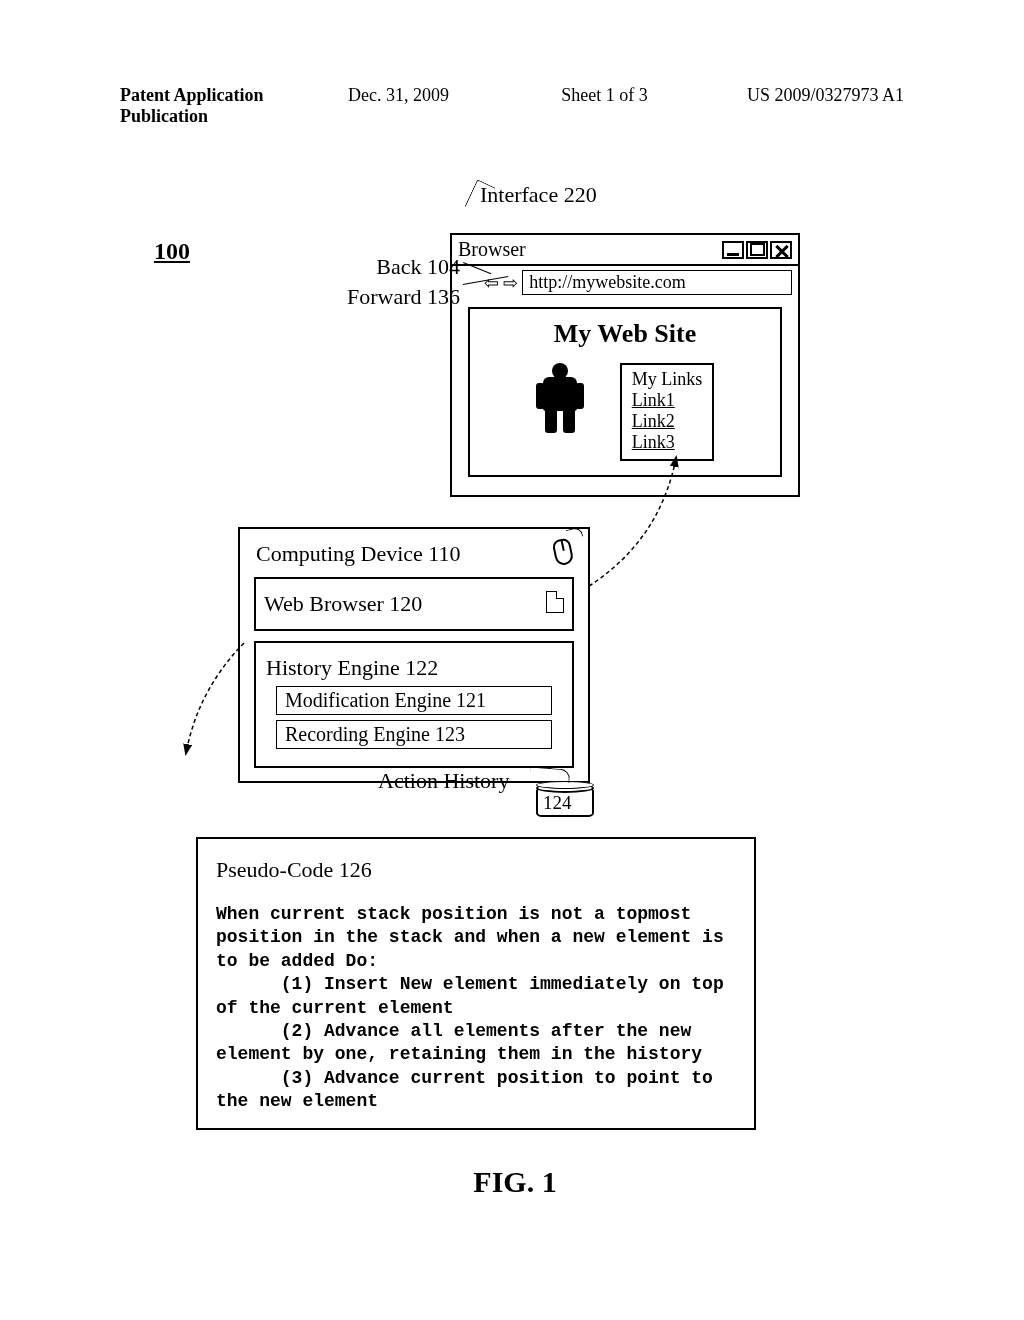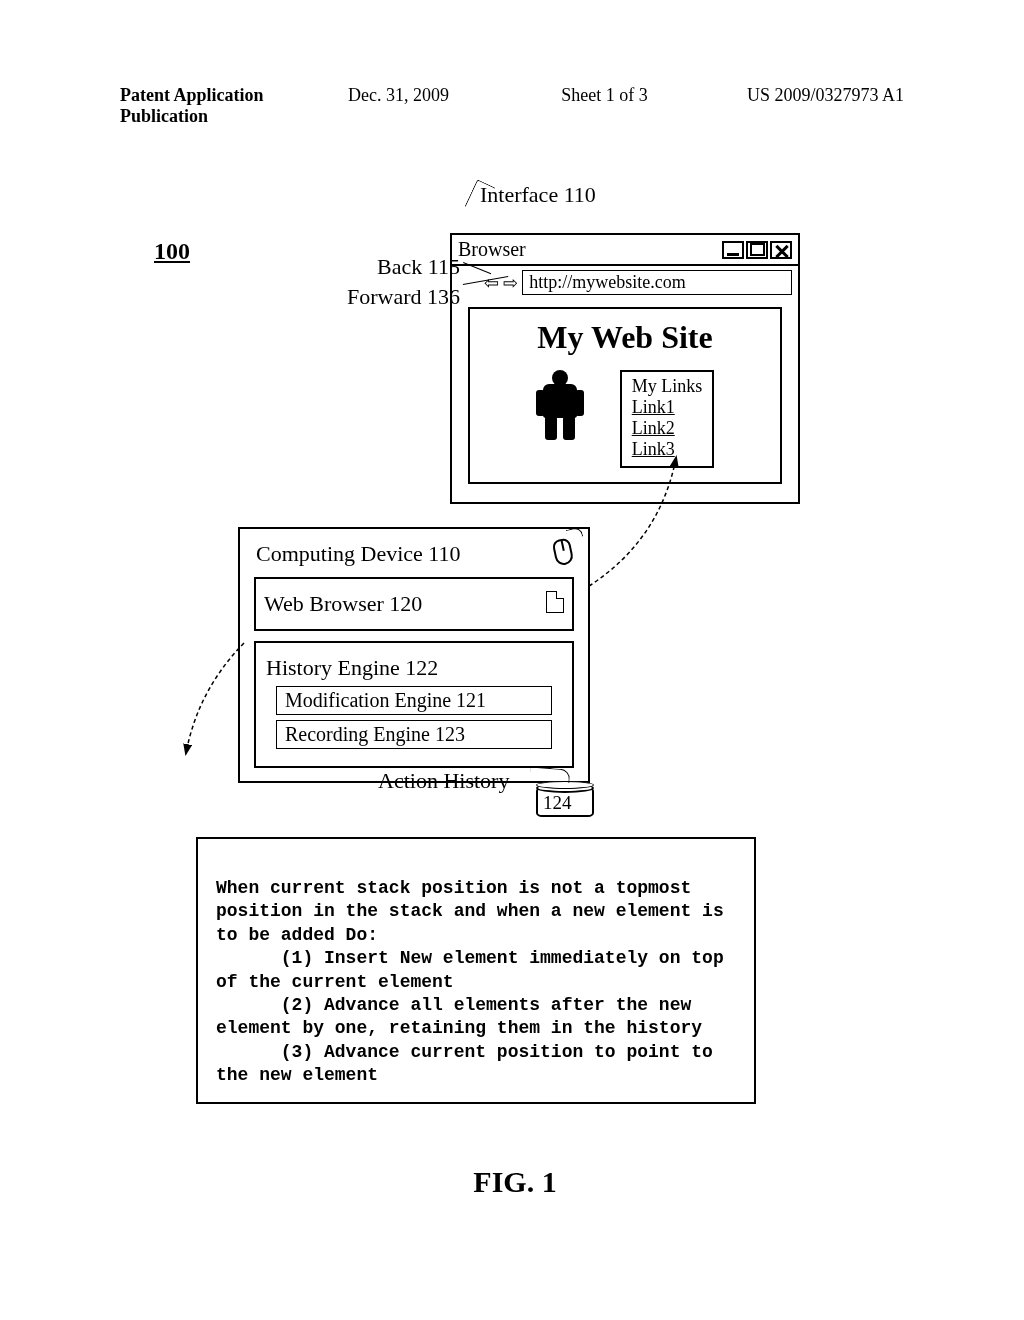--- a/index.html
+++ b/index.html
@@ -81,21 +81,21 @@
   .nav-arrow.back { margin-left: 26px; }
   .url-bar {
     flex: 1; border: 1.5px solid #000; padding: 1px 6px;
     font-size: 18px; font-family: "Times New Roman", serif;
   }
   .browser-content {
     margin: 8px 16px 18px 16px;
     border: 2px solid #000;
     padding: 10px 14px 14px;
   }
-  .browser-content h2 { text-align: center; font-size: 32px; font-weight: bold; margin-bottom: 14px;}
+  .browser-content h2 { text-align: center; font-size: 26px; font-weight: bold; margin-bottom: 14px;}
   .content-row { display: flex; gap: 36px; justify-content: center; }
   .person-icon { width: 48px; height: 70px; position: relative; }
   .person-icon .head { width:16px; height:16px; background:#000; border-radius:50%; position:absolute; top:0; left:16px;}
   .person-icon .body { width:34px; height:34px; background:#000; position:absolute; top:14px; left:7px; border-radius: 6px 6px 3px 3px;}
   .person-icon .arm-l { width:9px; height:26px; background:#000; position:absolute; top:20px; left:0; border-radius:3px;}
   .person-icon .arm-r { width:9px; height:26px; background:#000; position:absolute; top:20px; left:39px; border-radius:3px;}
   .person-icon .leg-l { width:12px; height:24px; background:#000; position:absolute; top:46px; left:9px; border-radius:3px;}
   .person-icon .leg-r { width:12px; height:24px; background:#000; position:absolute; top:46px; left:27px; border-radius:3px;}
   .links-box { border:2px solid #000; padding: 4px 10px 6px; font-size:18px;}
   .links-box .title { }
@@ -176,24 +176,24 @@
         <path d="M0,0 L8,3 L0,6 Z" fill="#000"></path>
       </marker>
     </defs>
     <path d="M 469 426 Q 540 380 556 298" stroke="#000" stroke-width="1.5" fill="none" stroke-dasharray="4 3" marker-end="url(#ah)"></path>
     <path d="M 124 483 Q 78 530 66 593" stroke="#000" stroke-width="1.5" fill="none" stroke-dasharray="4 3" marker-end="url(#ah)"></path>
   </svg>
 
   <div class="ref100">100</div>
 
   <div class="interface-lead"></div>
-  <div class="interface-label">Interface 110</div>
+  <div class="interface-label">Interface 220</div>
 
   <div class="bf-labels">
-    <div>Back 115</div>
+    <div>Back 104</div>
     <div>Forward 136</div>
   </div>
   <div class="bf-lead1"></div>
   <div class="bf-lead2"></div>
 
   <div class="browser-window">
     <div class="browser-titlebar">
       <span class="title">Browser</span>
       <div class="winbtns">
         <div class="winbtn min"></div>
@@ -253,20 +253,21 @@
         <div class="cap"></div>
         <div class="cap2"></div>
       <div class="num">124</div>
     </div>
   </div>
 
   <div class="action-history-lbl">Action History</div>
   <div class="ah-lead"></div>
 
   <div class="pseudo-box">
+    <div class="pseudo-title">Pseudo-Code 126</div>
     <div class="pseudo-code">When current stack position is not a topmost position in the stack and when a new element is to be added Do:
       (1) Insert New element immediately on top of the current element
       (2) Advance all elements after the new element by one, retaining them in the history
       (3) Advance current position to point to the new element</div>
   </div>
 
   <div class="fig-label">FIG. 1</div>
 </div>
 
 </body></html>

